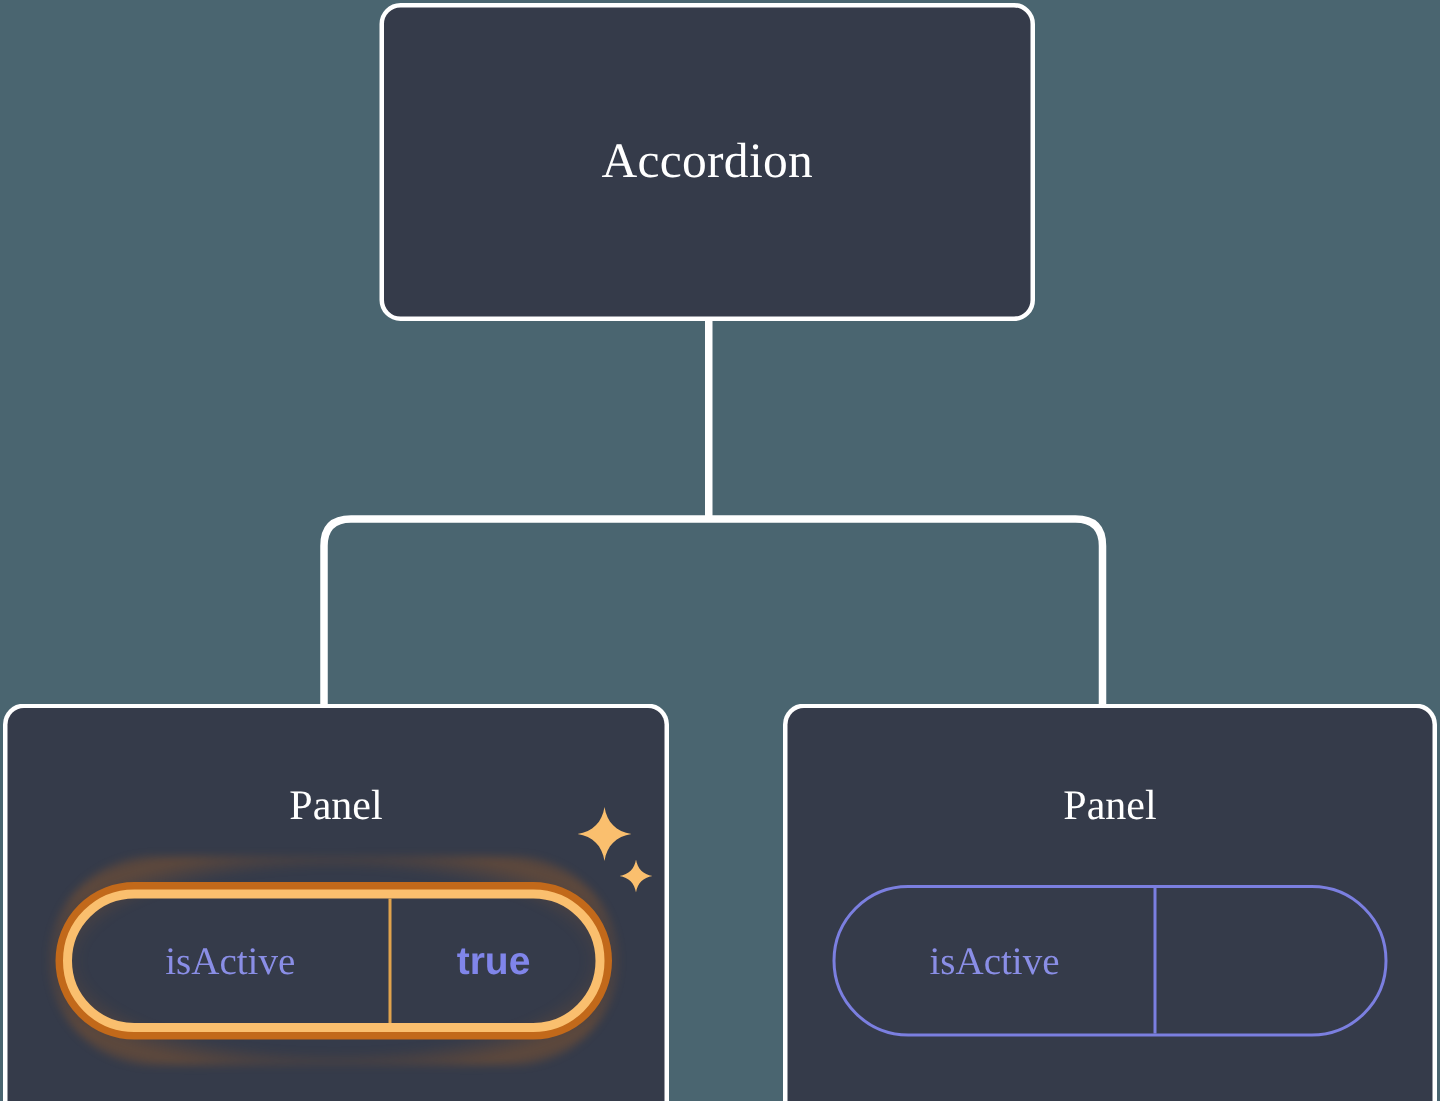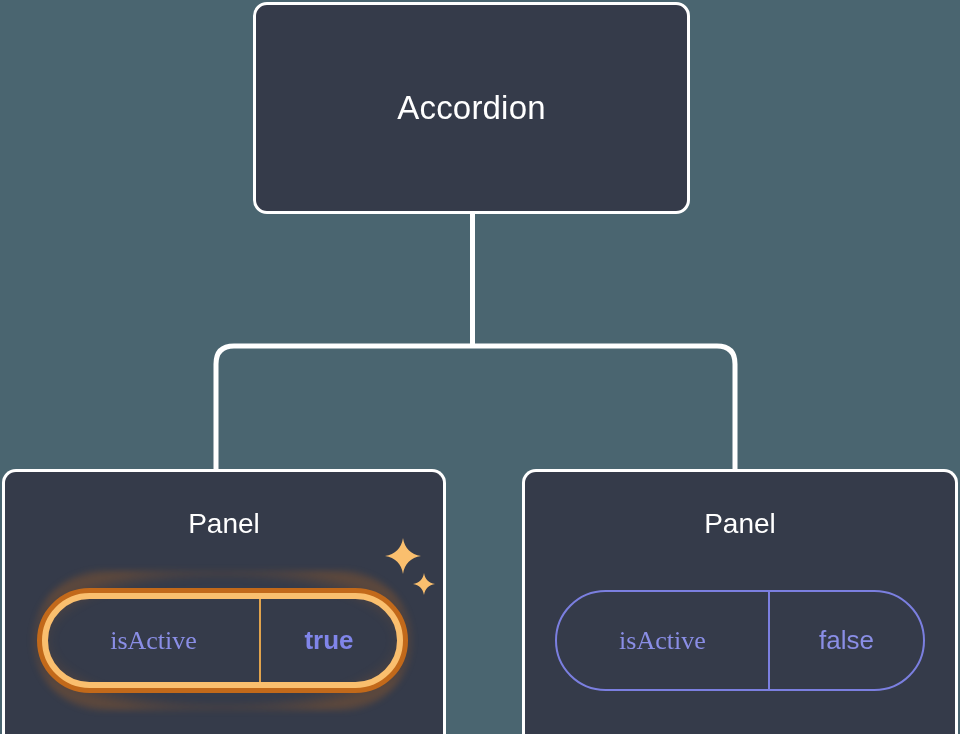--- a/index.html
+++ b/index.html
@@ -29,20 +29,21 @@
     height: 734px;
   }
 
   
   .node {
     position: absolute;
     box-sizing: border-box;
     background: #353b4a;
     border: 3px solid #ffffff;
     border-radius: 14px;
+    font-family: Liberation Serif, serif;
   }
   .node-root {
     left: 253px;
     top: 2px;
     width: 437px;
     height: 212px;
     display: flex;
     align-items: center;
     justify-content: center;
   }
@@ -65,21 +66,21 @@
     width: 444px;
   }
   .node-panel-right {
     left: 522px;
     width: 436px;
   }
   .node-title-panel {
     position: absolute;
     left: 0;
     right: 0;
-    top: 36px;
+    top: 50px;
     text-align: center;
     color: #ffffff;
     font-size: 28px;
     font-weight: 400;
   }
 
   
   .pill {
     position: absolute;
     box-sizing: border-box;
@@ -226,16 +227,15 @@
       <span class="pill-cell pill-val">true</span>
     </div>
   </div>
 
   <div class="node node-panel node-panel-right">
     <span class="node-title-panel">Panel</span>
   </div>
 
   <div class="pill pill-plain">
     <span class="pill-cell pill-key">isActive</span>
-    <span class="pill-cell pill-val">false</span>
   </div>
 
 </div>
 
 </body></html>

